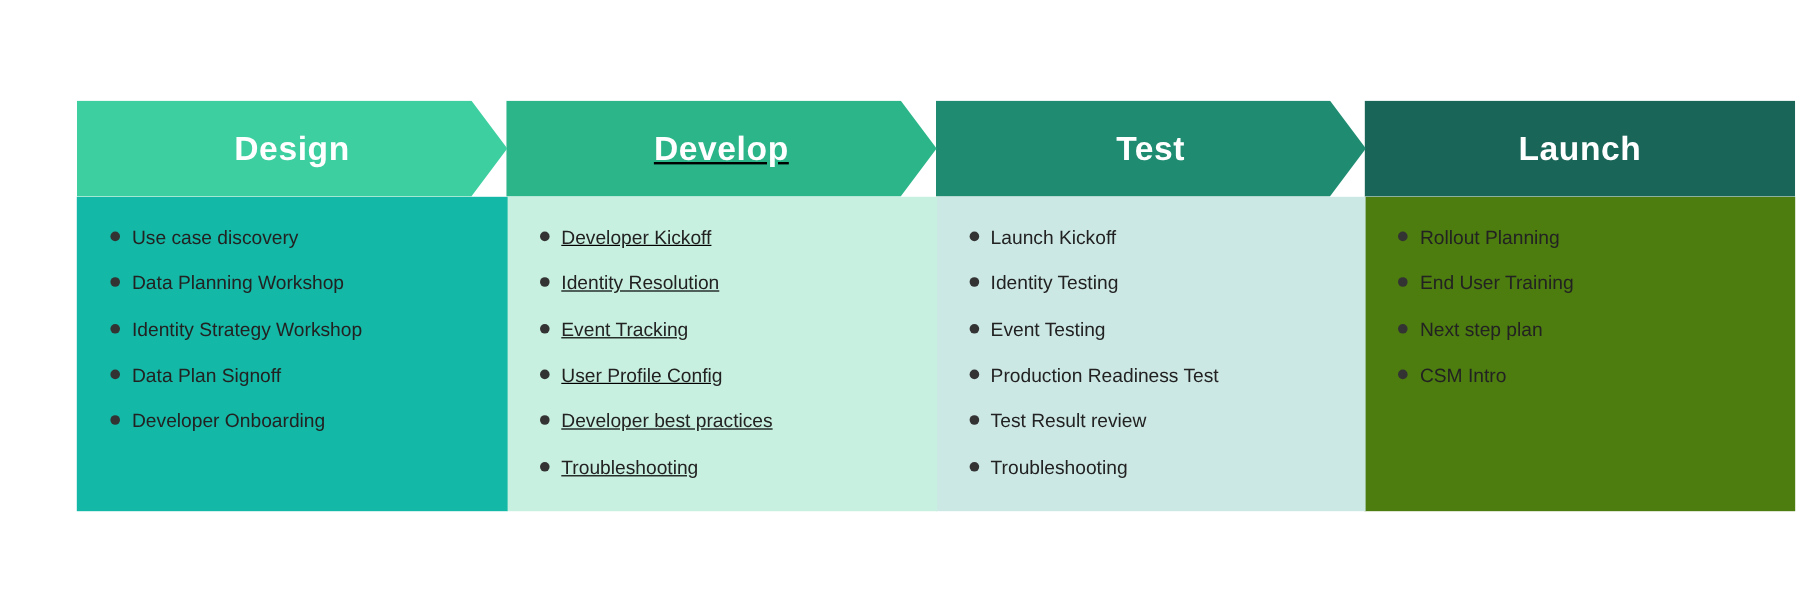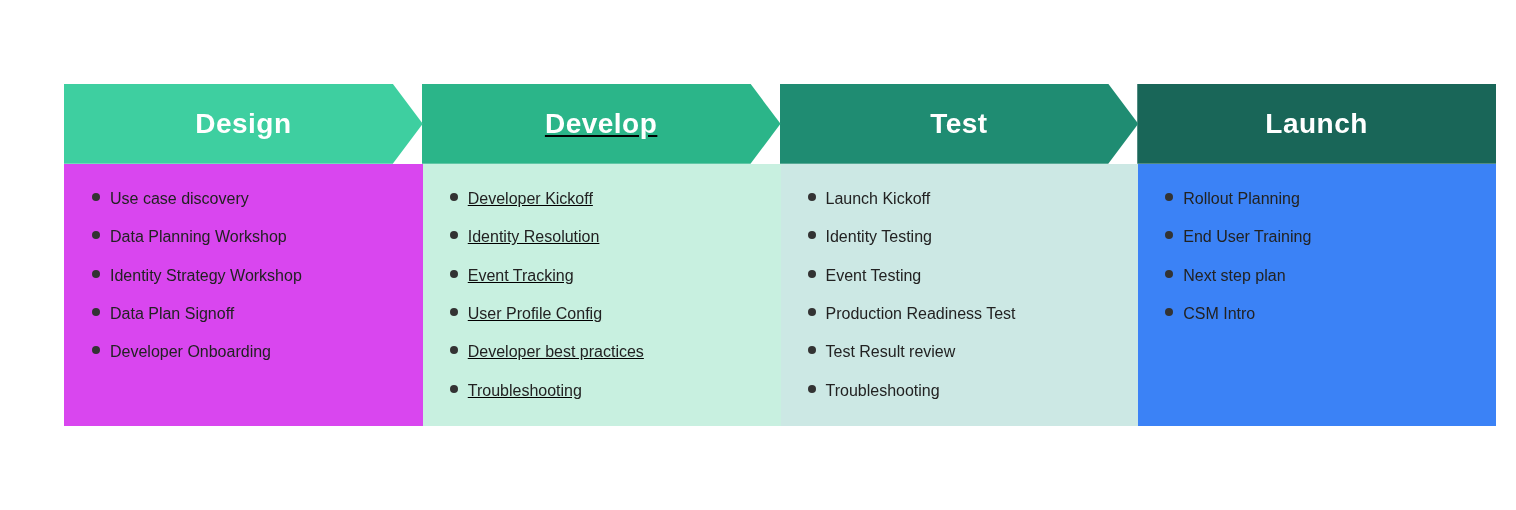--- a/index.html
+++ b/index.html
@@ -92,24 +92,24 @@
     .phase-wrapper:nth-child(4) .phase-header-bg { background: #196658; }
     .phase-wrapper:nth-child(4) .phase-header::after { border-left-color: #196658; }
 
     
     .phase-content {
       flex: 1;
       padding: 24px 24px 24px 28px;
       border: none;
     }
 
-    .phase-wrapper:nth-child(1) .phase-content { background: #d946ef; }
+    .phase-wrapper:nth-child(1) .phase-content { background: #14b8a6; }
     .phase-wrapper:nth-child(2) .phase-content { background: #c8f0e0; }
     .phase-wrapper:nth-child(3) .phase-content { background: #cce8e4; }
-    .phase-wrapper:nth-child(4) .phase-content { background: #3b82f6; }
+    .phase-wrapper:nth-child(4) .phase-content { background: #4d7c0f; }
 
     .phase-list {
       list-style: none;
       padding: 0;
       margin: 0;
     }
 
     .phase-list li {
       display: flex;
       align-items: flex-start;

